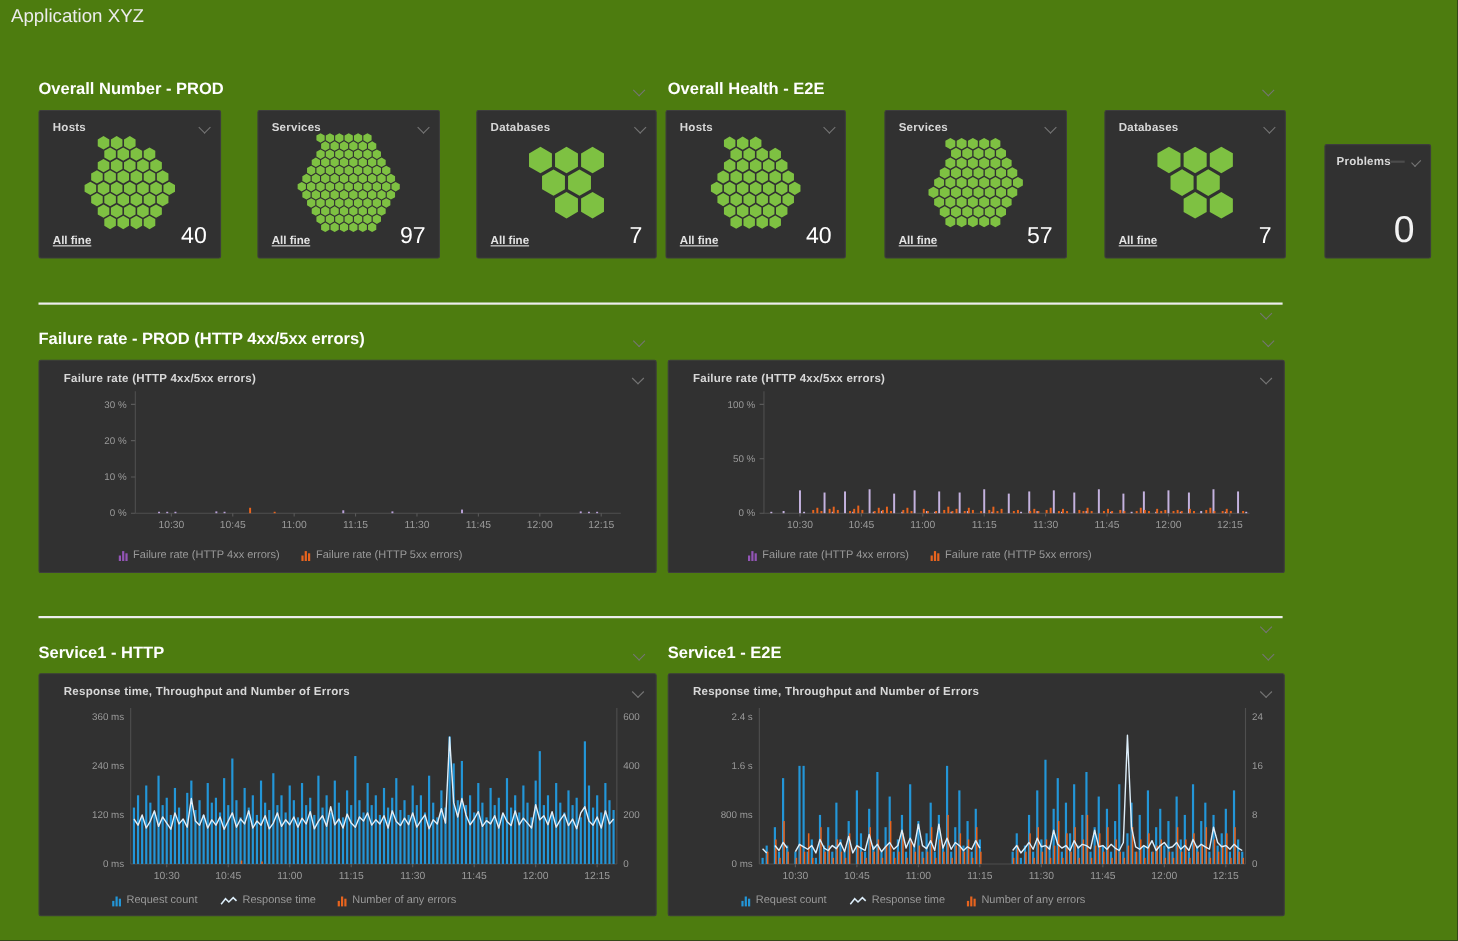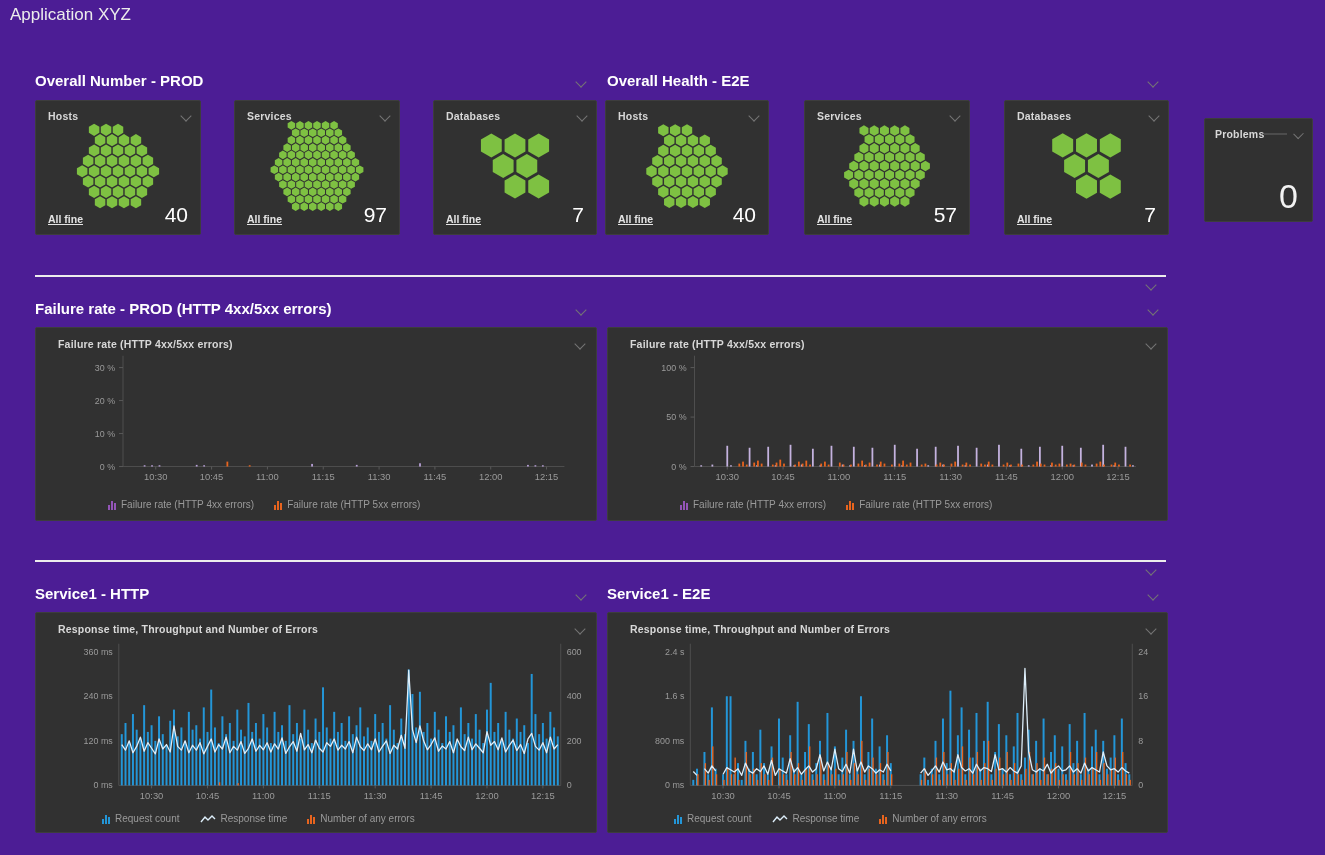--- a/index.html
+++ b/index.html
@@ -1,16 +1,16 @@
 <!DOCTYPE html>
 <html><head>
 <meta charset="utf-8">
 <style>
   html,body{margin:0;padding:0;background:#232323;}
-  #app{position:relative;width:1325px;height:855px;background:#4c1d95;overflow:hidden;
+  #app{position:relative;width:1325px;height:855px;background:#4d7c0f;overflow:hidden;
        font-family:"Liberation Sans",sans-serif;color:#ddd;}
   .page-title{position:absolute;left:10px;top:5px;font-size:17px;color:#ececec;font-weight:400;}
   .sec-title{position:absolute;font-size:15px;font-weight:bold;color:#ffffff;white-space:nowrap;}
   .chev{display:inline-block;width:7px;height:7px;border-right:1.6px solid #757575;
         border-bottom:1.6px solid #757575;transform:rotate(45deg);}
   .sec-chev{position:absolute;}
   .divider{position:absolute;height:2px;background:#ededed;}
   .tile{position:absolute;background:#313131;border:1px solid #3d3d3d;border-radius:2px;box-sizing:border-box;}
   .tile-head{position:absolute;top:0;left:0;right:0;display:flex;justify-content:space-between;
              align-items:flex-start;padding:9px 10px 0 12px;}
@@ -357,21 +357,21 @@
     <div class="tile-head">
         <span class="tile-label">Databases</span>
         <span class="chev" style="margin-top:2px"></span>
       </div>
     <div class="tile-foot">
         <span class="status">All fine</span>
         <span class="count">7</span>
       </div>
   </div>
 
-  <div class="tile" style="left:1204px;top:118px;width:109px;height:104px">
+  <div class="tile" style="left:1204px;top:131px;width:97px;height:104px">
     <div class="tile-head" style="padding-left:10px">
       <span class="tile-label">Problems</span>
       <span class="mini-line"></span>
       <span class="chev" style="margin-top:2px"></span>
     </div>
     <div class="problems-count">0</div>
   </div>
 
   <div class="divider" style="left:35px;top:275px;width:1131px"></div>
   <span class="chev sec-chev" style="left:1147px;top:281px"></span>

